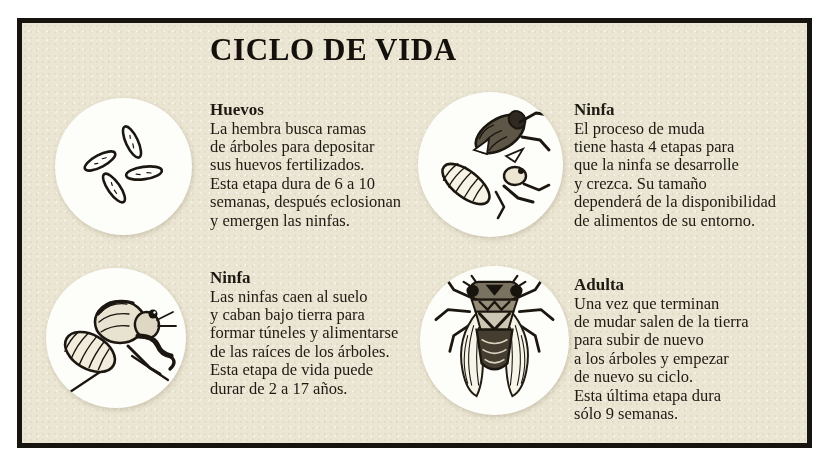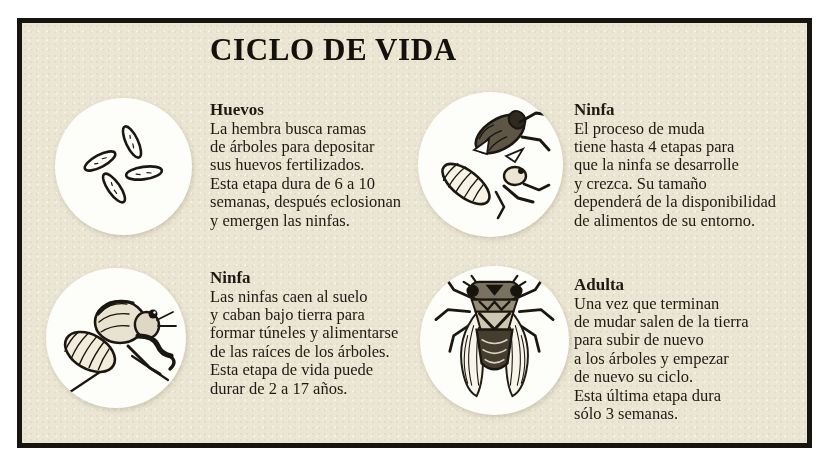--- a/index.html
+++ b/index.html
@@ -189,17 +189,17 @@
       </svg>
     </div>
     <div class="stage-text t-adulta">
       <h2>Adulta</h2>
       <p>Una vez que terminan
 de mudar salen de la tierra
 para subir de nuevo
 a los árboles y empezar
 de nuevo su ciclo.
 Esta última etapa dura
-sólo 3 semanas.</p>
+sólo 9 semanas.</p>
     </div>
 
   </div>
 </div>
 
 </body></html>

